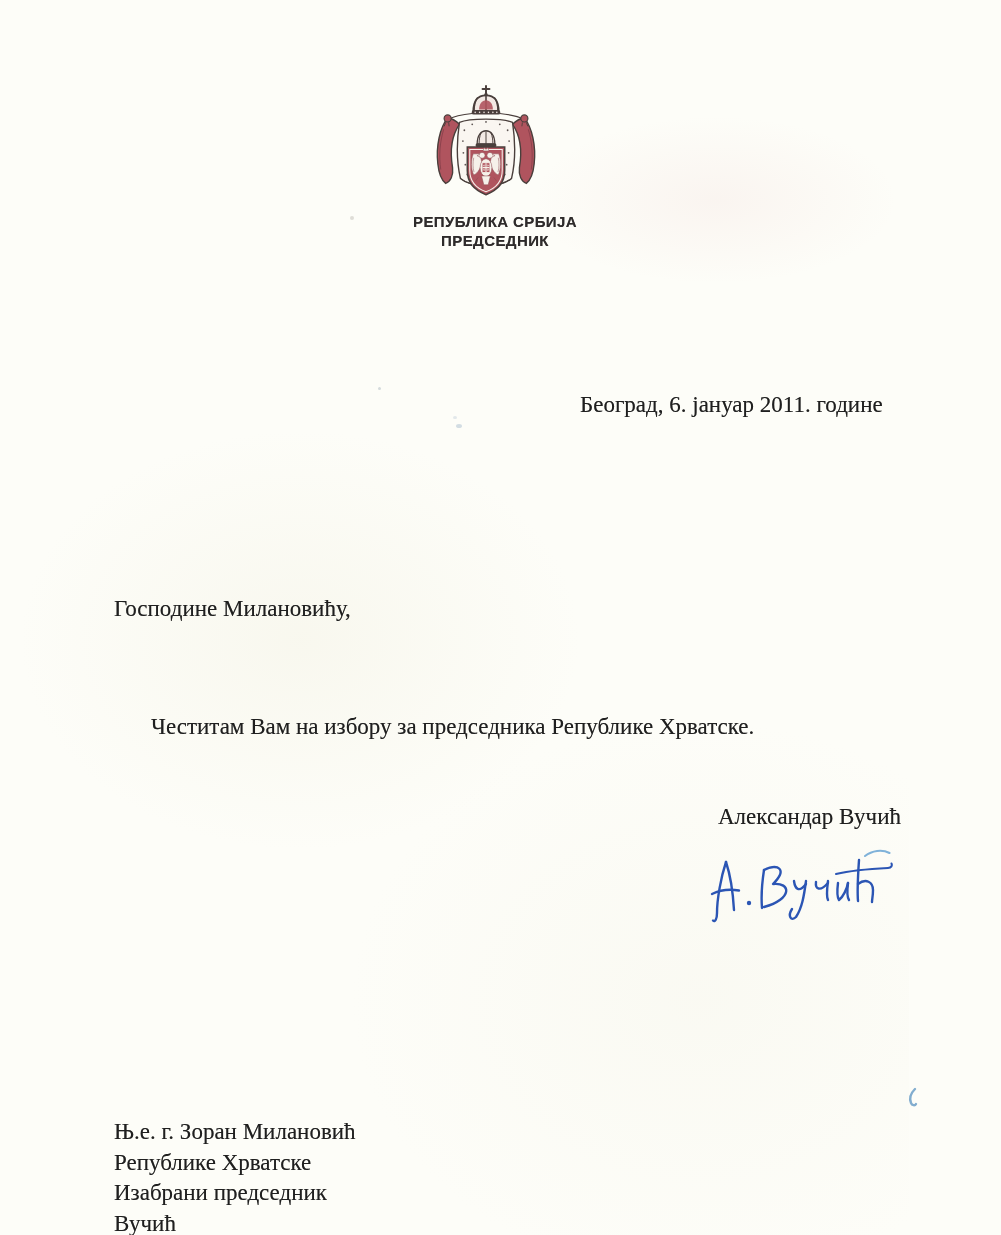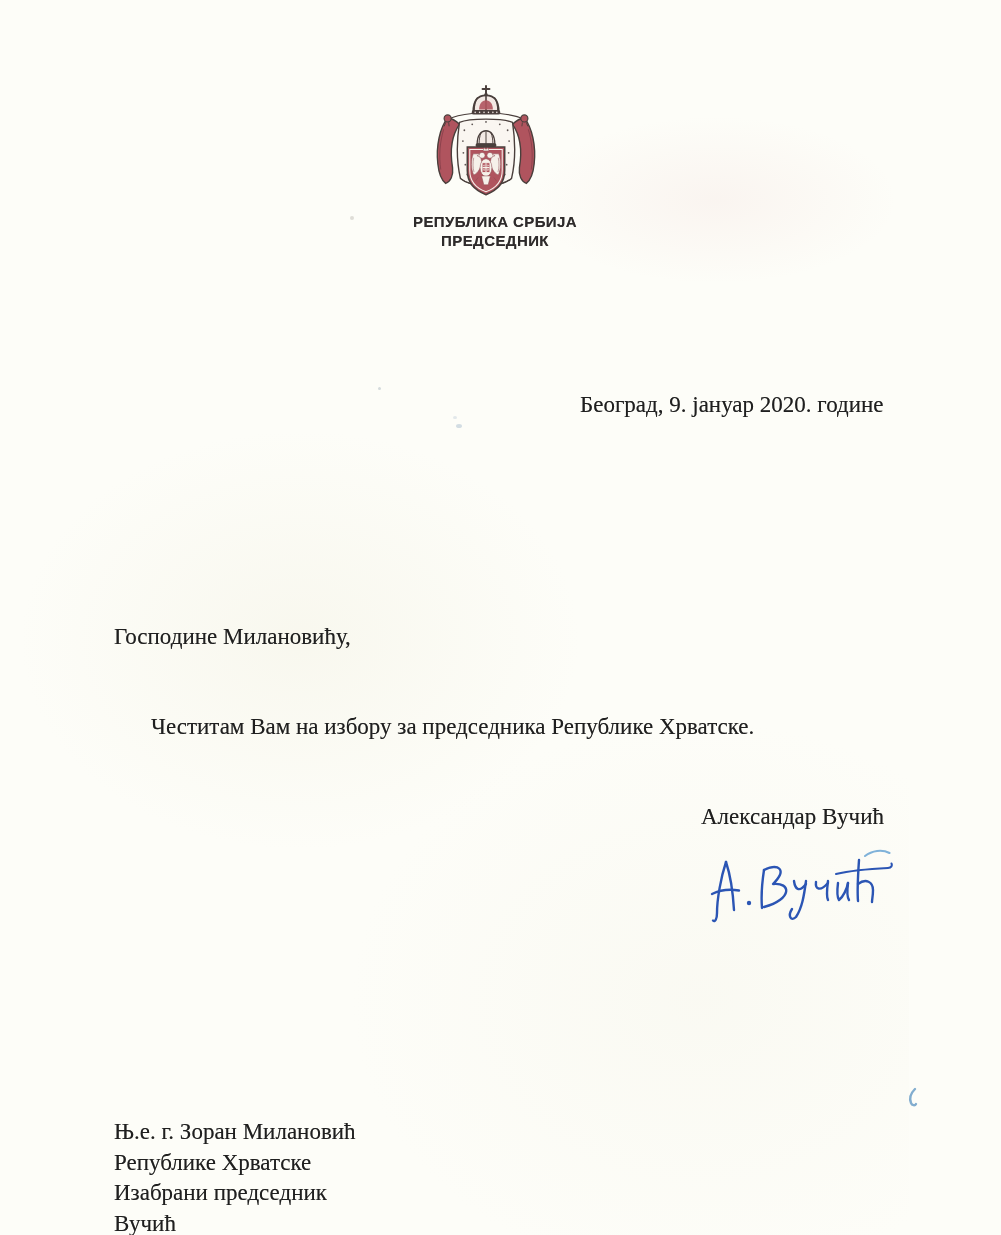--- a/index.html
+++ b/index.html
@@ -27,23 +27,23 @@
     letter-spacing:0.4px;color:#2e2b2b;
     text-shadow:0 0 0.5px rgba(46,43,43,0.6);
   }
   
   .typed{
     position:absolute;
     font-size:23px;color:#1f1f1f;white-space:nowrap;
     text-shadow:0 0 0.6px rgba(30,30,30,0.5);
   }
   .dateline{left:580px;top:392px;}
-  .salutation{left:114px;top:624px;text-align:right;}
+  .salutation{left:114px;top:596px;text-align:right;}
   .bodyline{left:113px;top:714px;margin-left:38px;}
-  .signer-name{left:701px;top:804px;}
+  .signer-name{left:718px;top:804px;}
   .recipient{
     position:absolute;left:114px;top:1117px;
     font-size:23px;line-height:30.5px;color:#1f1f1f;
     text-shadow:0 0 0.6px rgba(30,30,30,0.5);
   }
   .recipient div{white-space:nowrap;}
   
   .signature{position:absolute;left:696px;top:841px;width:198px;height:86px;}
   
   .mark-blue{position:absolute;left:903px;top:1086px;width:18px;height:24px;opacity:0.75;}
@@ -138,21 +138,21 @@
       <circle cx="58.1" cy="86.2" r="0.7"></circle>
         <circle cx="61.9" cy="86.2" r="0.7"></circle>
     </g>
   </svg>
 
   <div class="org-block">
     <div>РЕПУБЛИКА СРБИЈА</div>
     <div>ПРЕДСЕДНИК</div>
   </div>
 
-  <div class="typed dateline">Београд, 9. јануар 2020. године</div>
+  <div class="typed dateline">Београд, 6. јануар 2011. године</div>
 
   <div class="typed salutation">Господине Милановићу,</div>
 
   <div class="typed bodyline">Честитам Вам на избору за председника Републике Хрватске.</div>
 
   <div class="typed signer-name">Александар Вучић</div>
 
   <svg class="signature" viewBox="0 0 198 86" xmlns="http://www.w3.org/2000/svg">
     <g fill="none" stroke="#2b55b4" stroke-width="2.4" stroke-linecap="round" stroke-linejoin="round">
 

